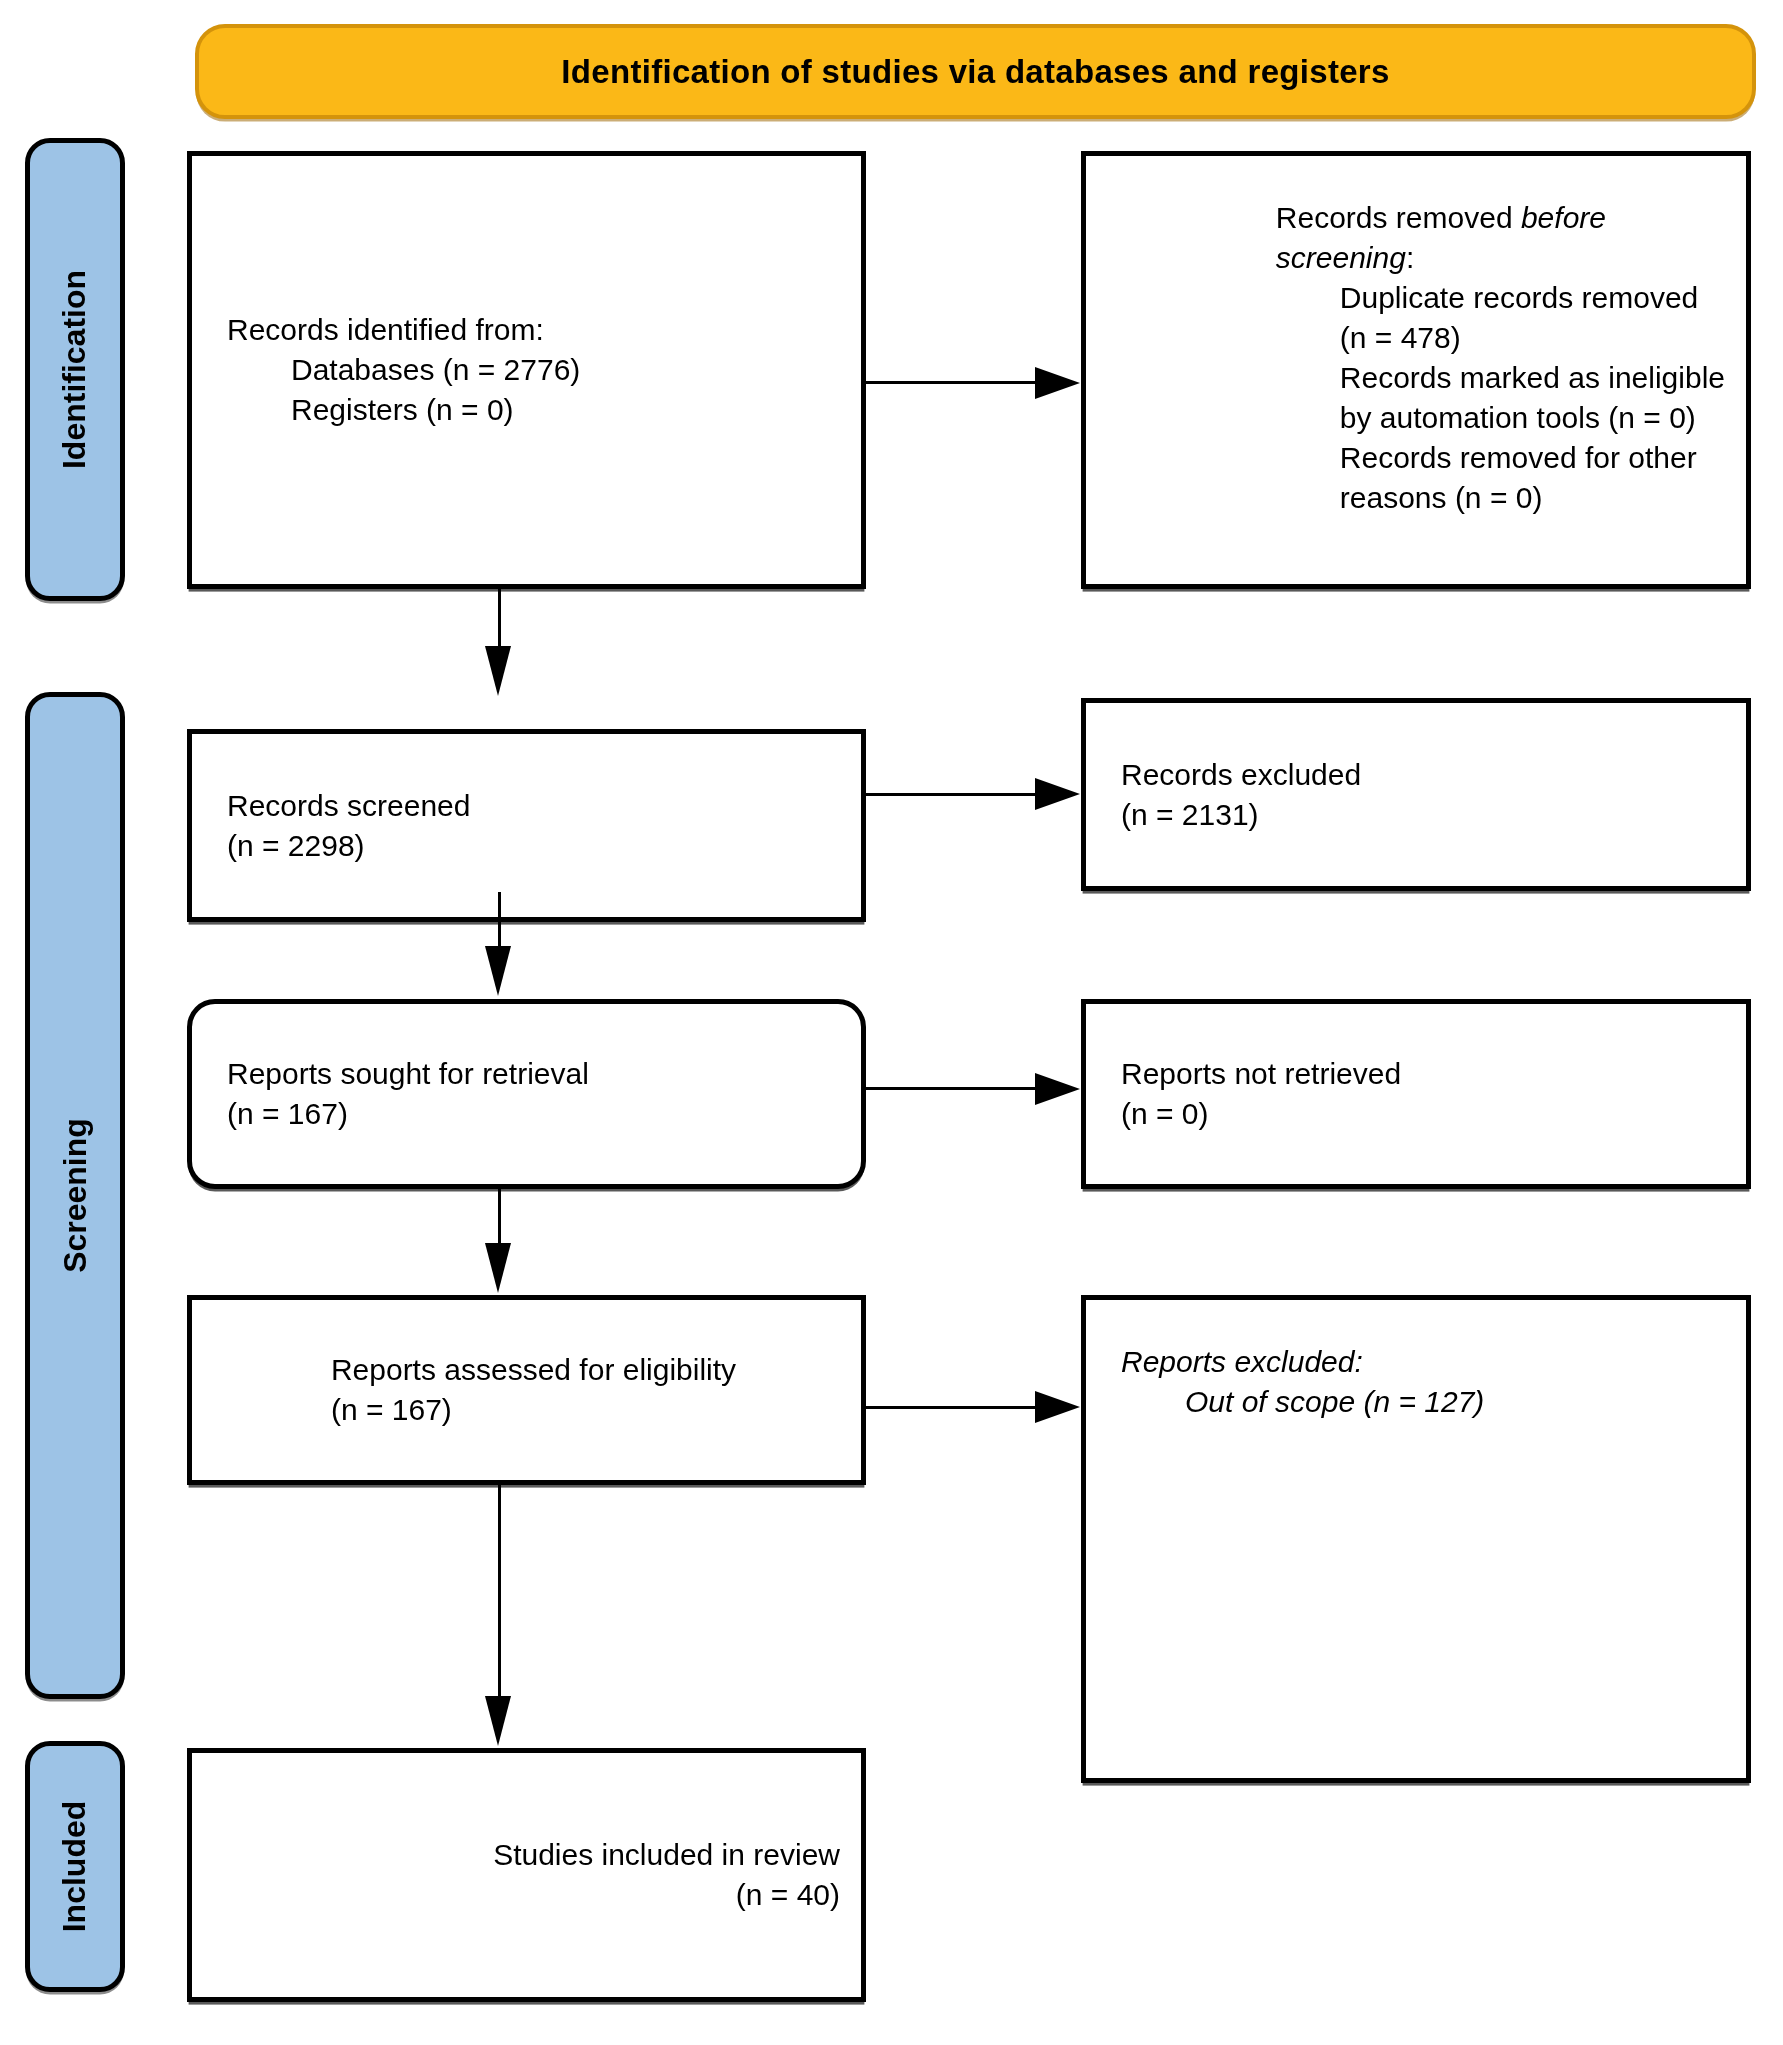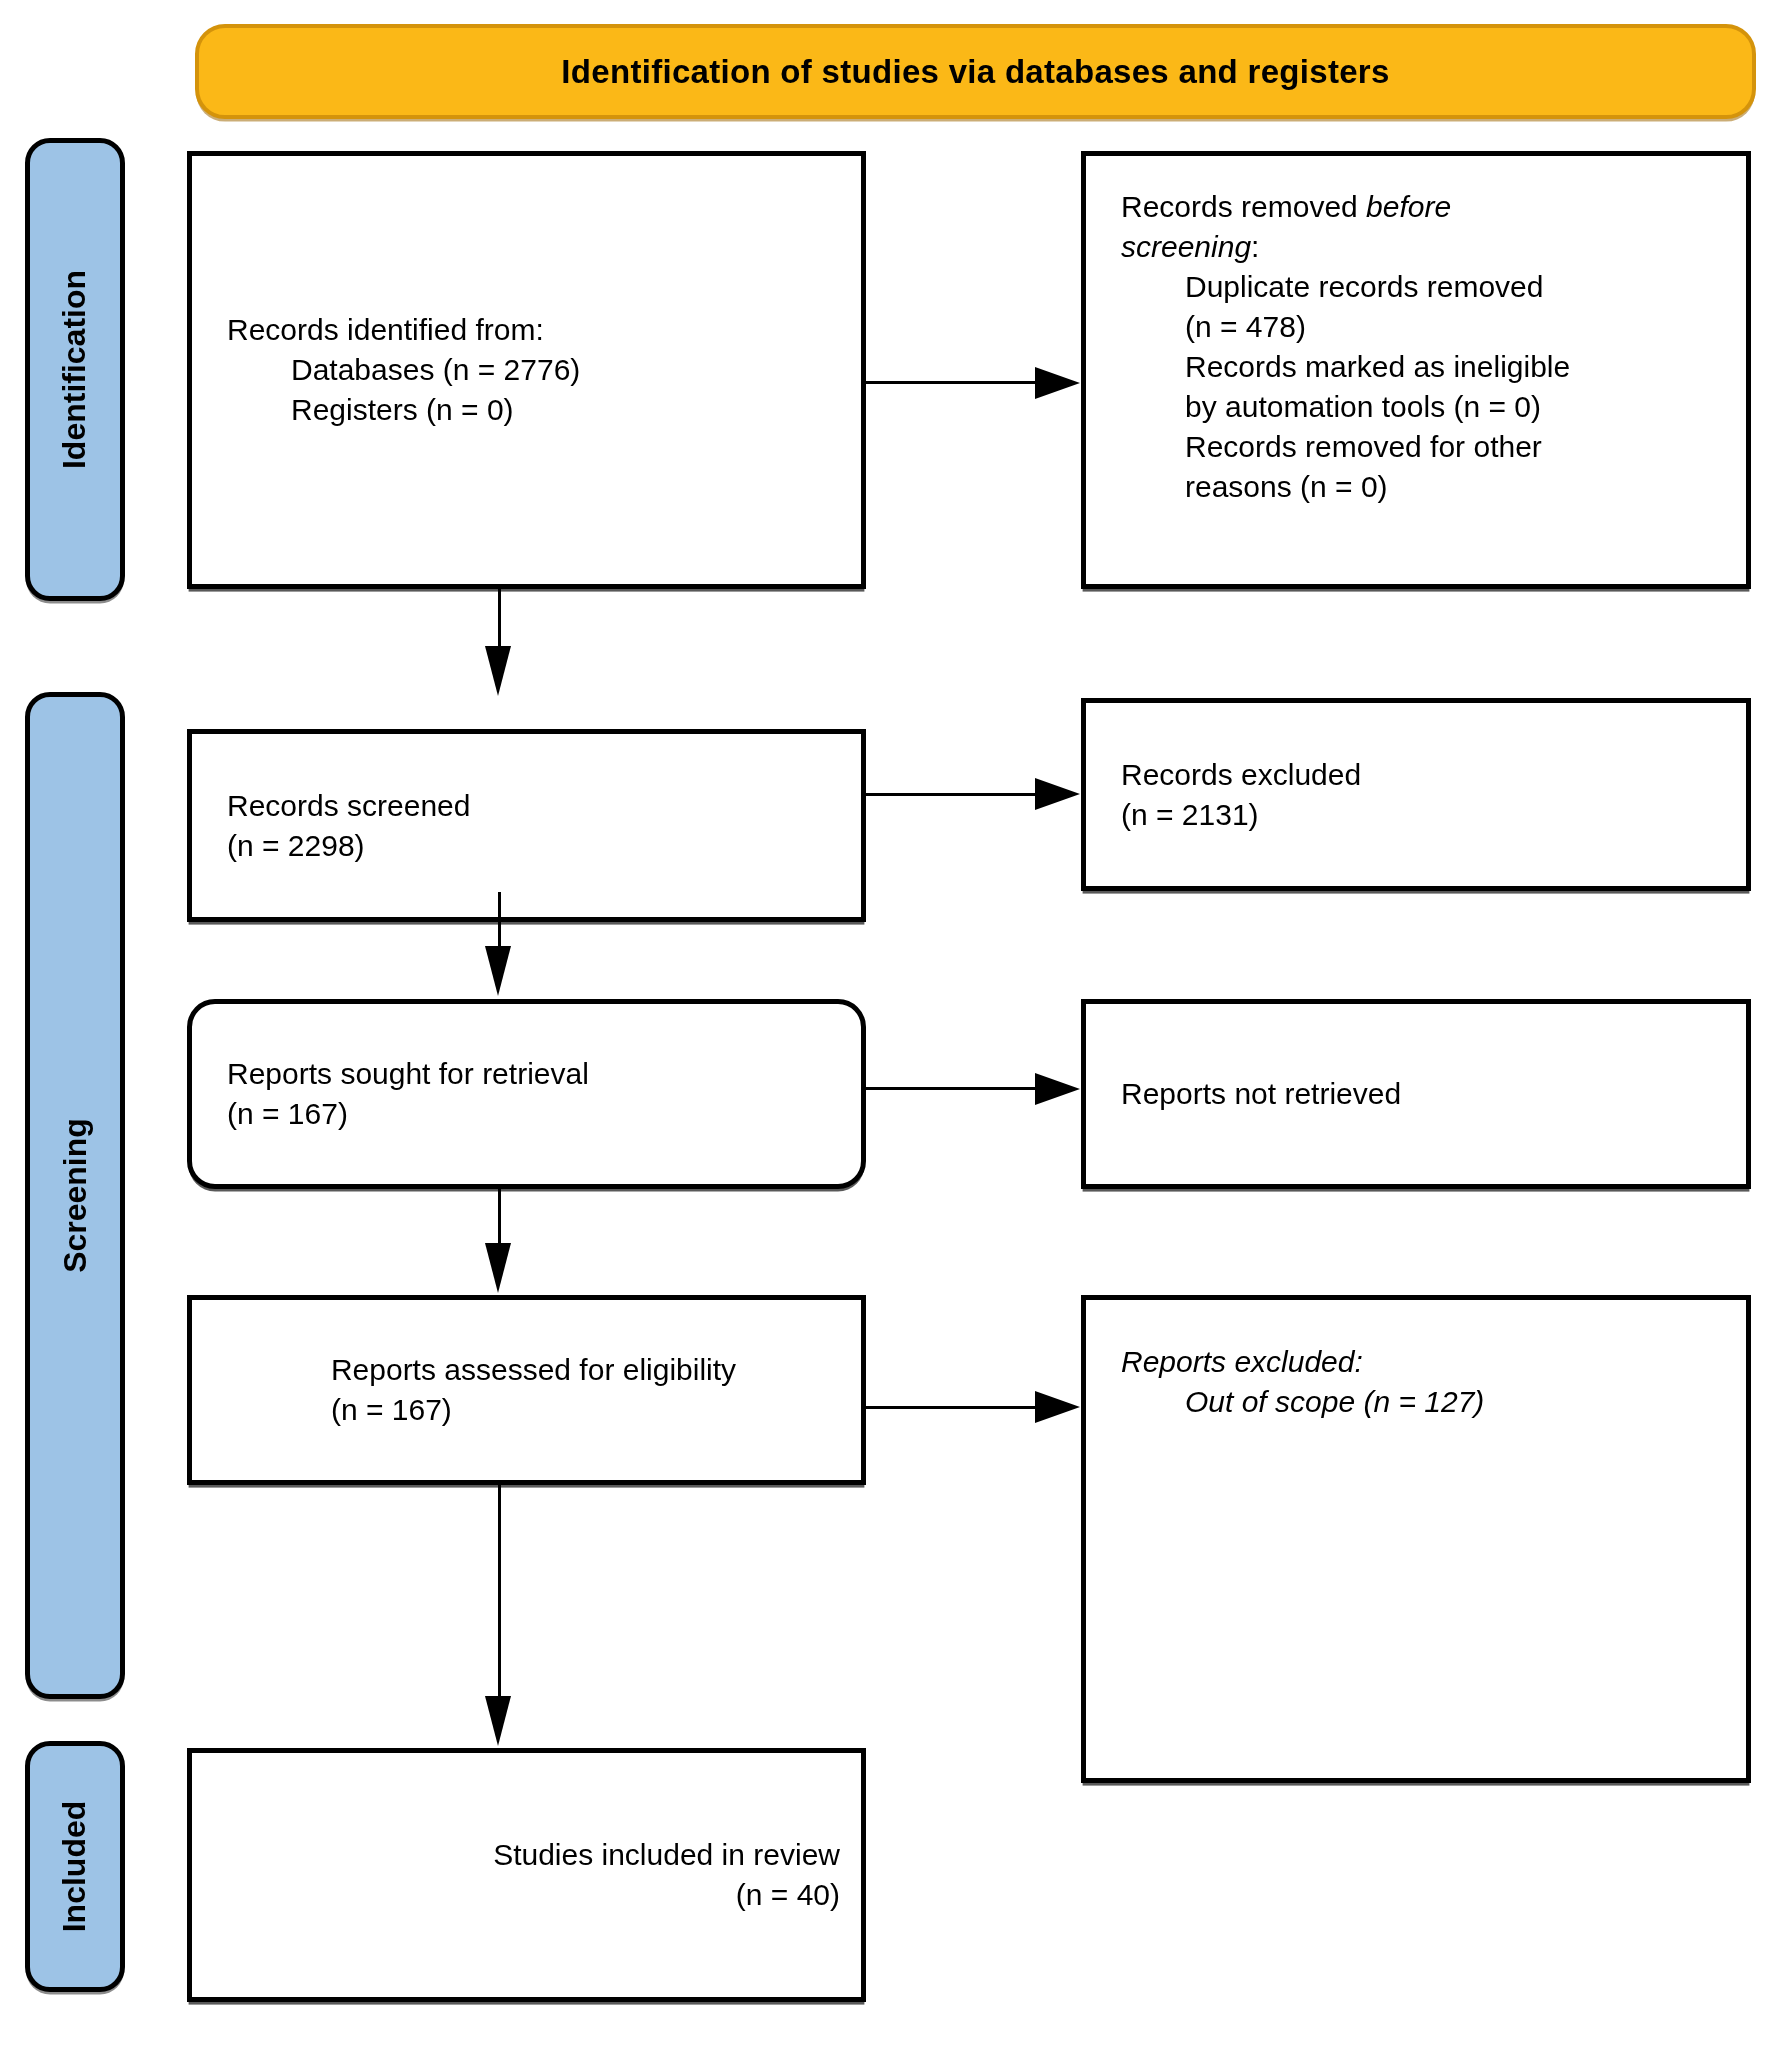--- a/index.html
+++ b/index.html
@@ -95,21 +95,21 @@
   </div>
 
   <div class="box" style="left:187px; top:151px; width:679px; height:438px;">
     <div class="pad">
       <div class="line">Records identified from:</div>
       <div class="line indent">Databases (n = 2776)</div>
       <div class="line indent">Registers (n = 0)</div>
     </div>
   </div>
 
-  <div class="box top-align" style="left:1081px; top:151px; width:670px; height:438px; padding-top:31px;">
+  <div class="box top-align" style="left:1081px; top:151px; width:670px; height:438px; padding-top:42px;align-items:flex-end;">
     <div class="pad">
       <div class="line"><span>Records removed </span><span class="it">before</span></div>
       <div class="line"><span class="it">screening</span><span>:</span></div>
       <div class="line indent">Duplicate records removed</div>
       <div class="line indent">(n = 478)</div>
       <div class="line indent">Records marked as ineligible</div>
       <div class="line indent">by automation tools (n = 0)</div>
       <div class="line indent">Records removed for other</div>
       <div class="line indent">reasons (n = 0)</div>
     </div>
@@ -130,20 +130,21 @@
 
   <div class="box" style="left:187px; top:999px; width:679px; height:190px;border-radius:28px;">
     <div class="pad">
       <div class="line">Reports sought for retrieval</div>
       <div class="line">(n = 167)</div>
     </div>
   </div>
   <div class="box" style="left:1081px; top:999px; width:670px; height:190px;">
     <div class="pad">
       <div class="line">Reports not retrieved</div>
+      <div class="line">(n = 0)</div>
     </div>
   </div>
 
   <div class="box" style="left:187px; top:1295px; width:679px; height:190px;align-items:center;">
     <div class="pad">
       <div class="line">Reports assessed for eligibility</div>
       <div class="line">(n = 167)</div>
     </div>
   </div>
   <div class="box top-align" style="left:1081px; top:1295px; width:670px; height:488px; padding-top:42px;font-style:italic;">

